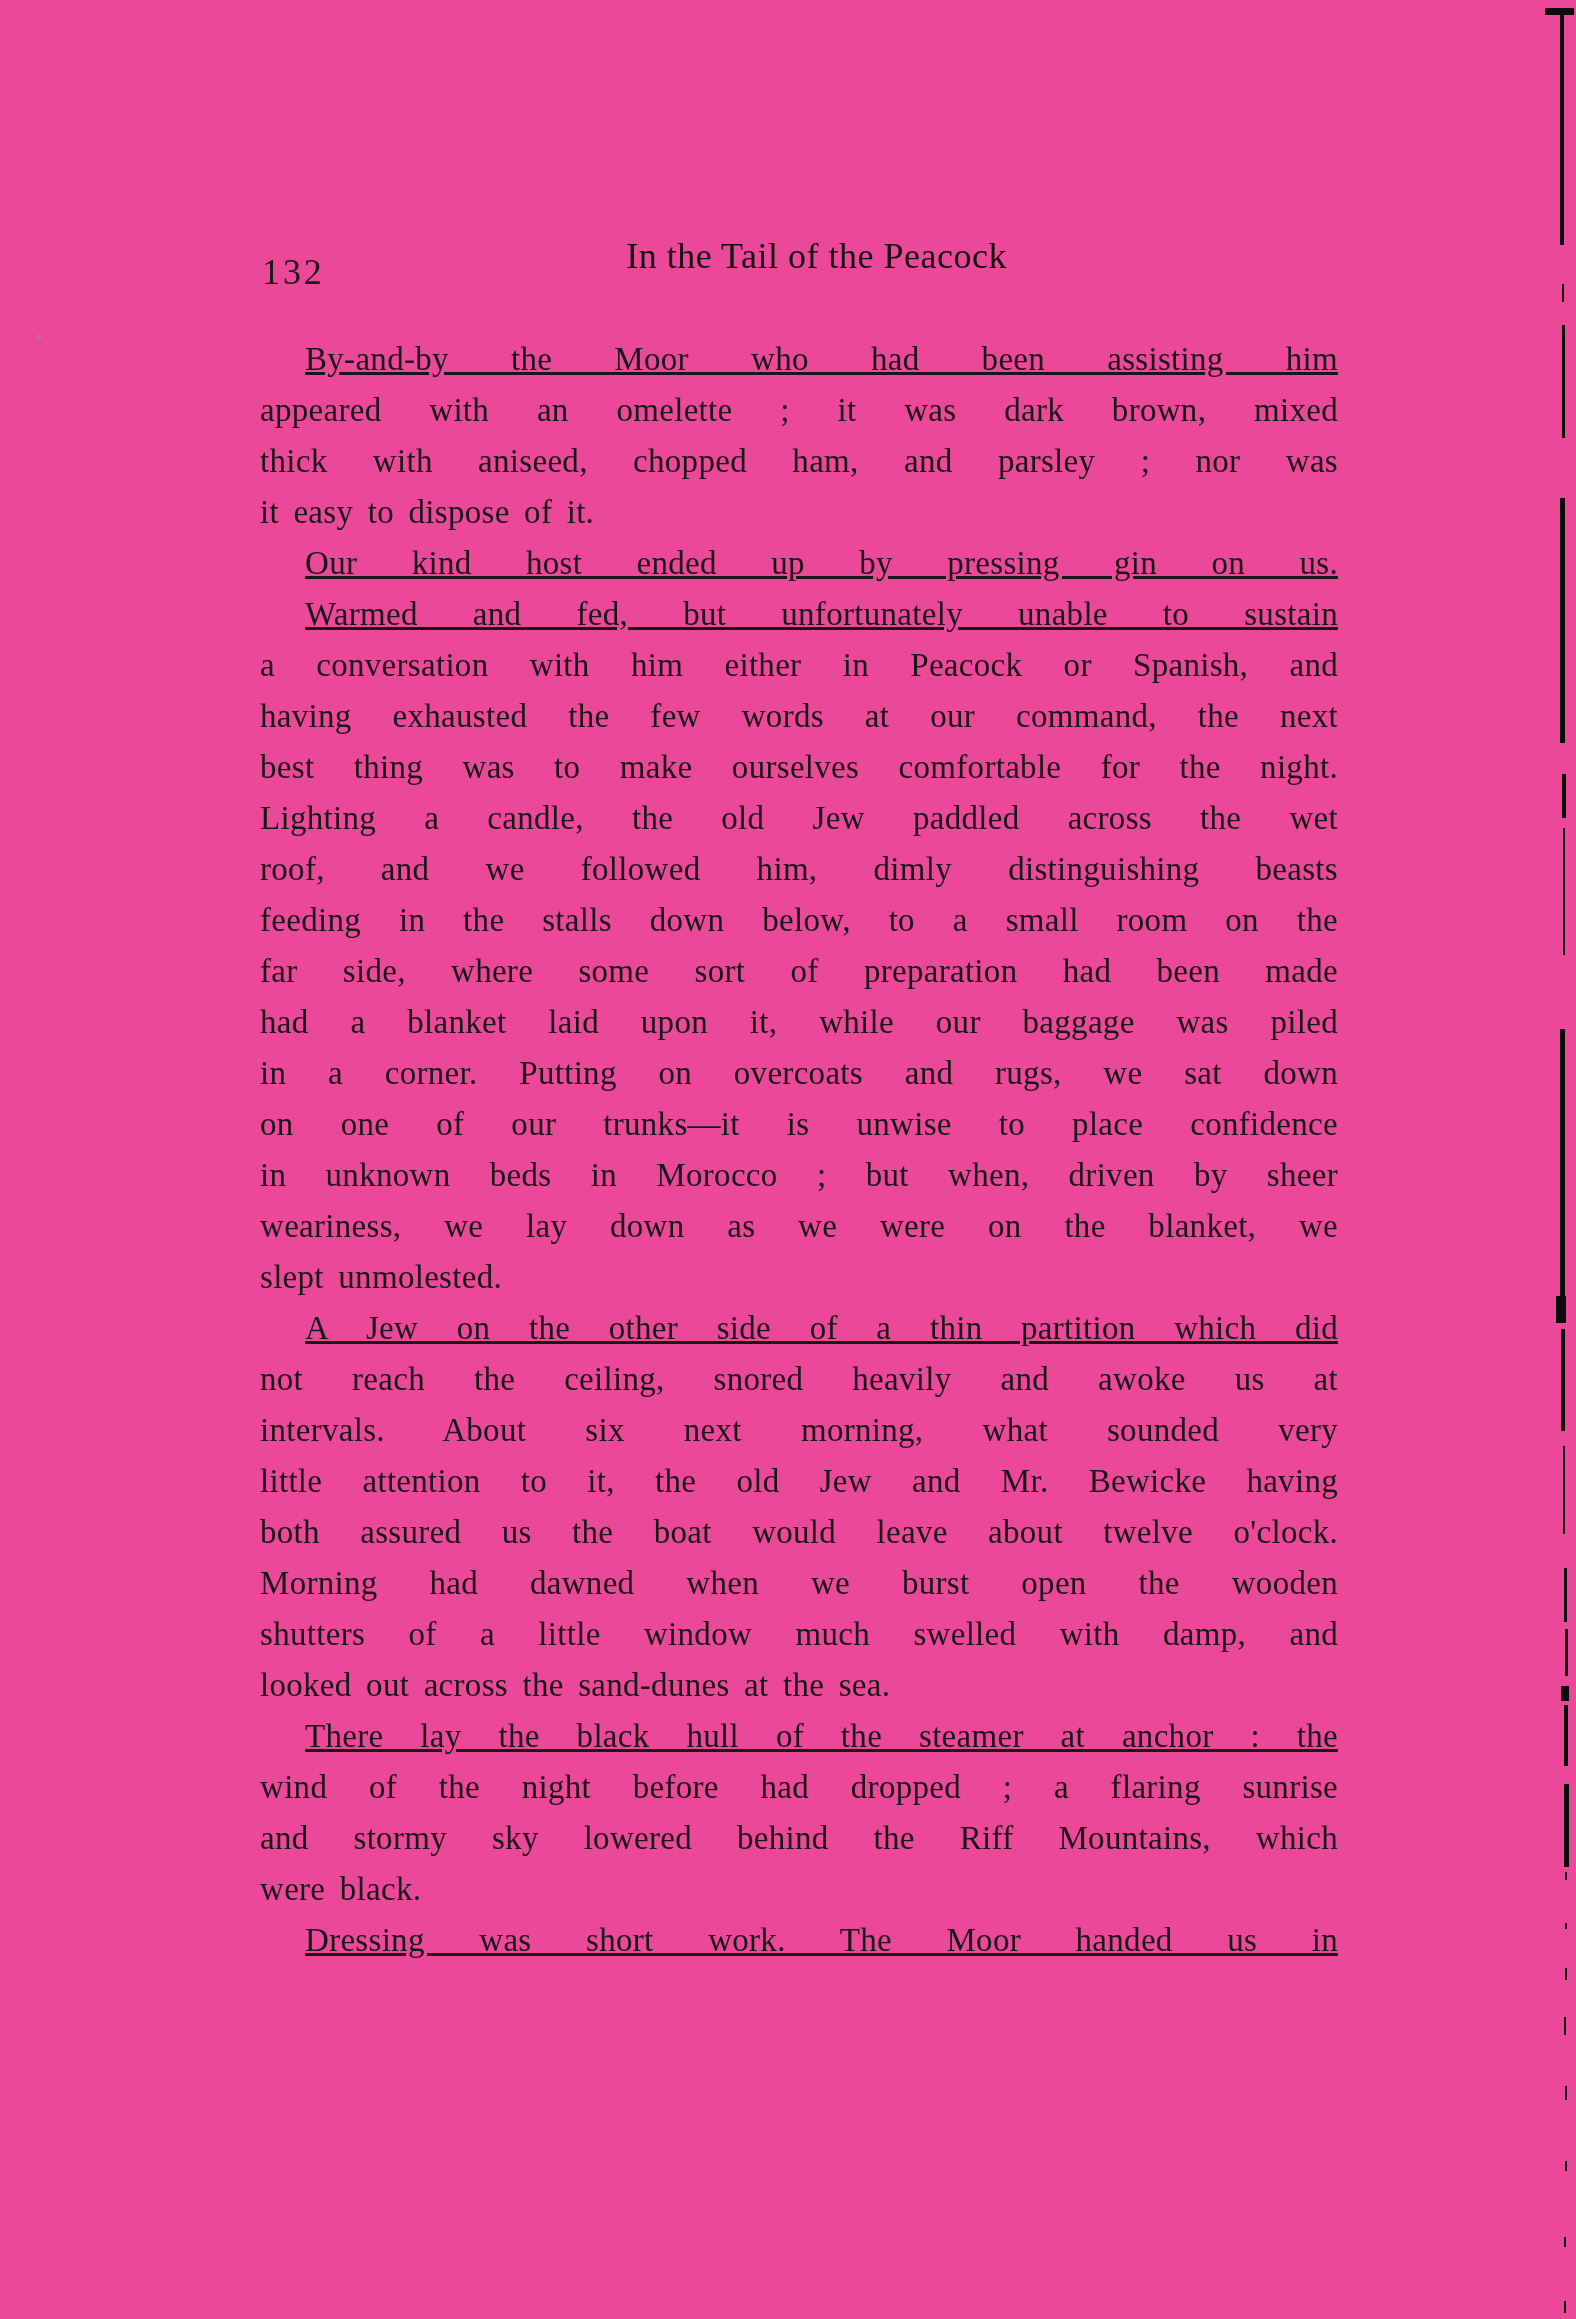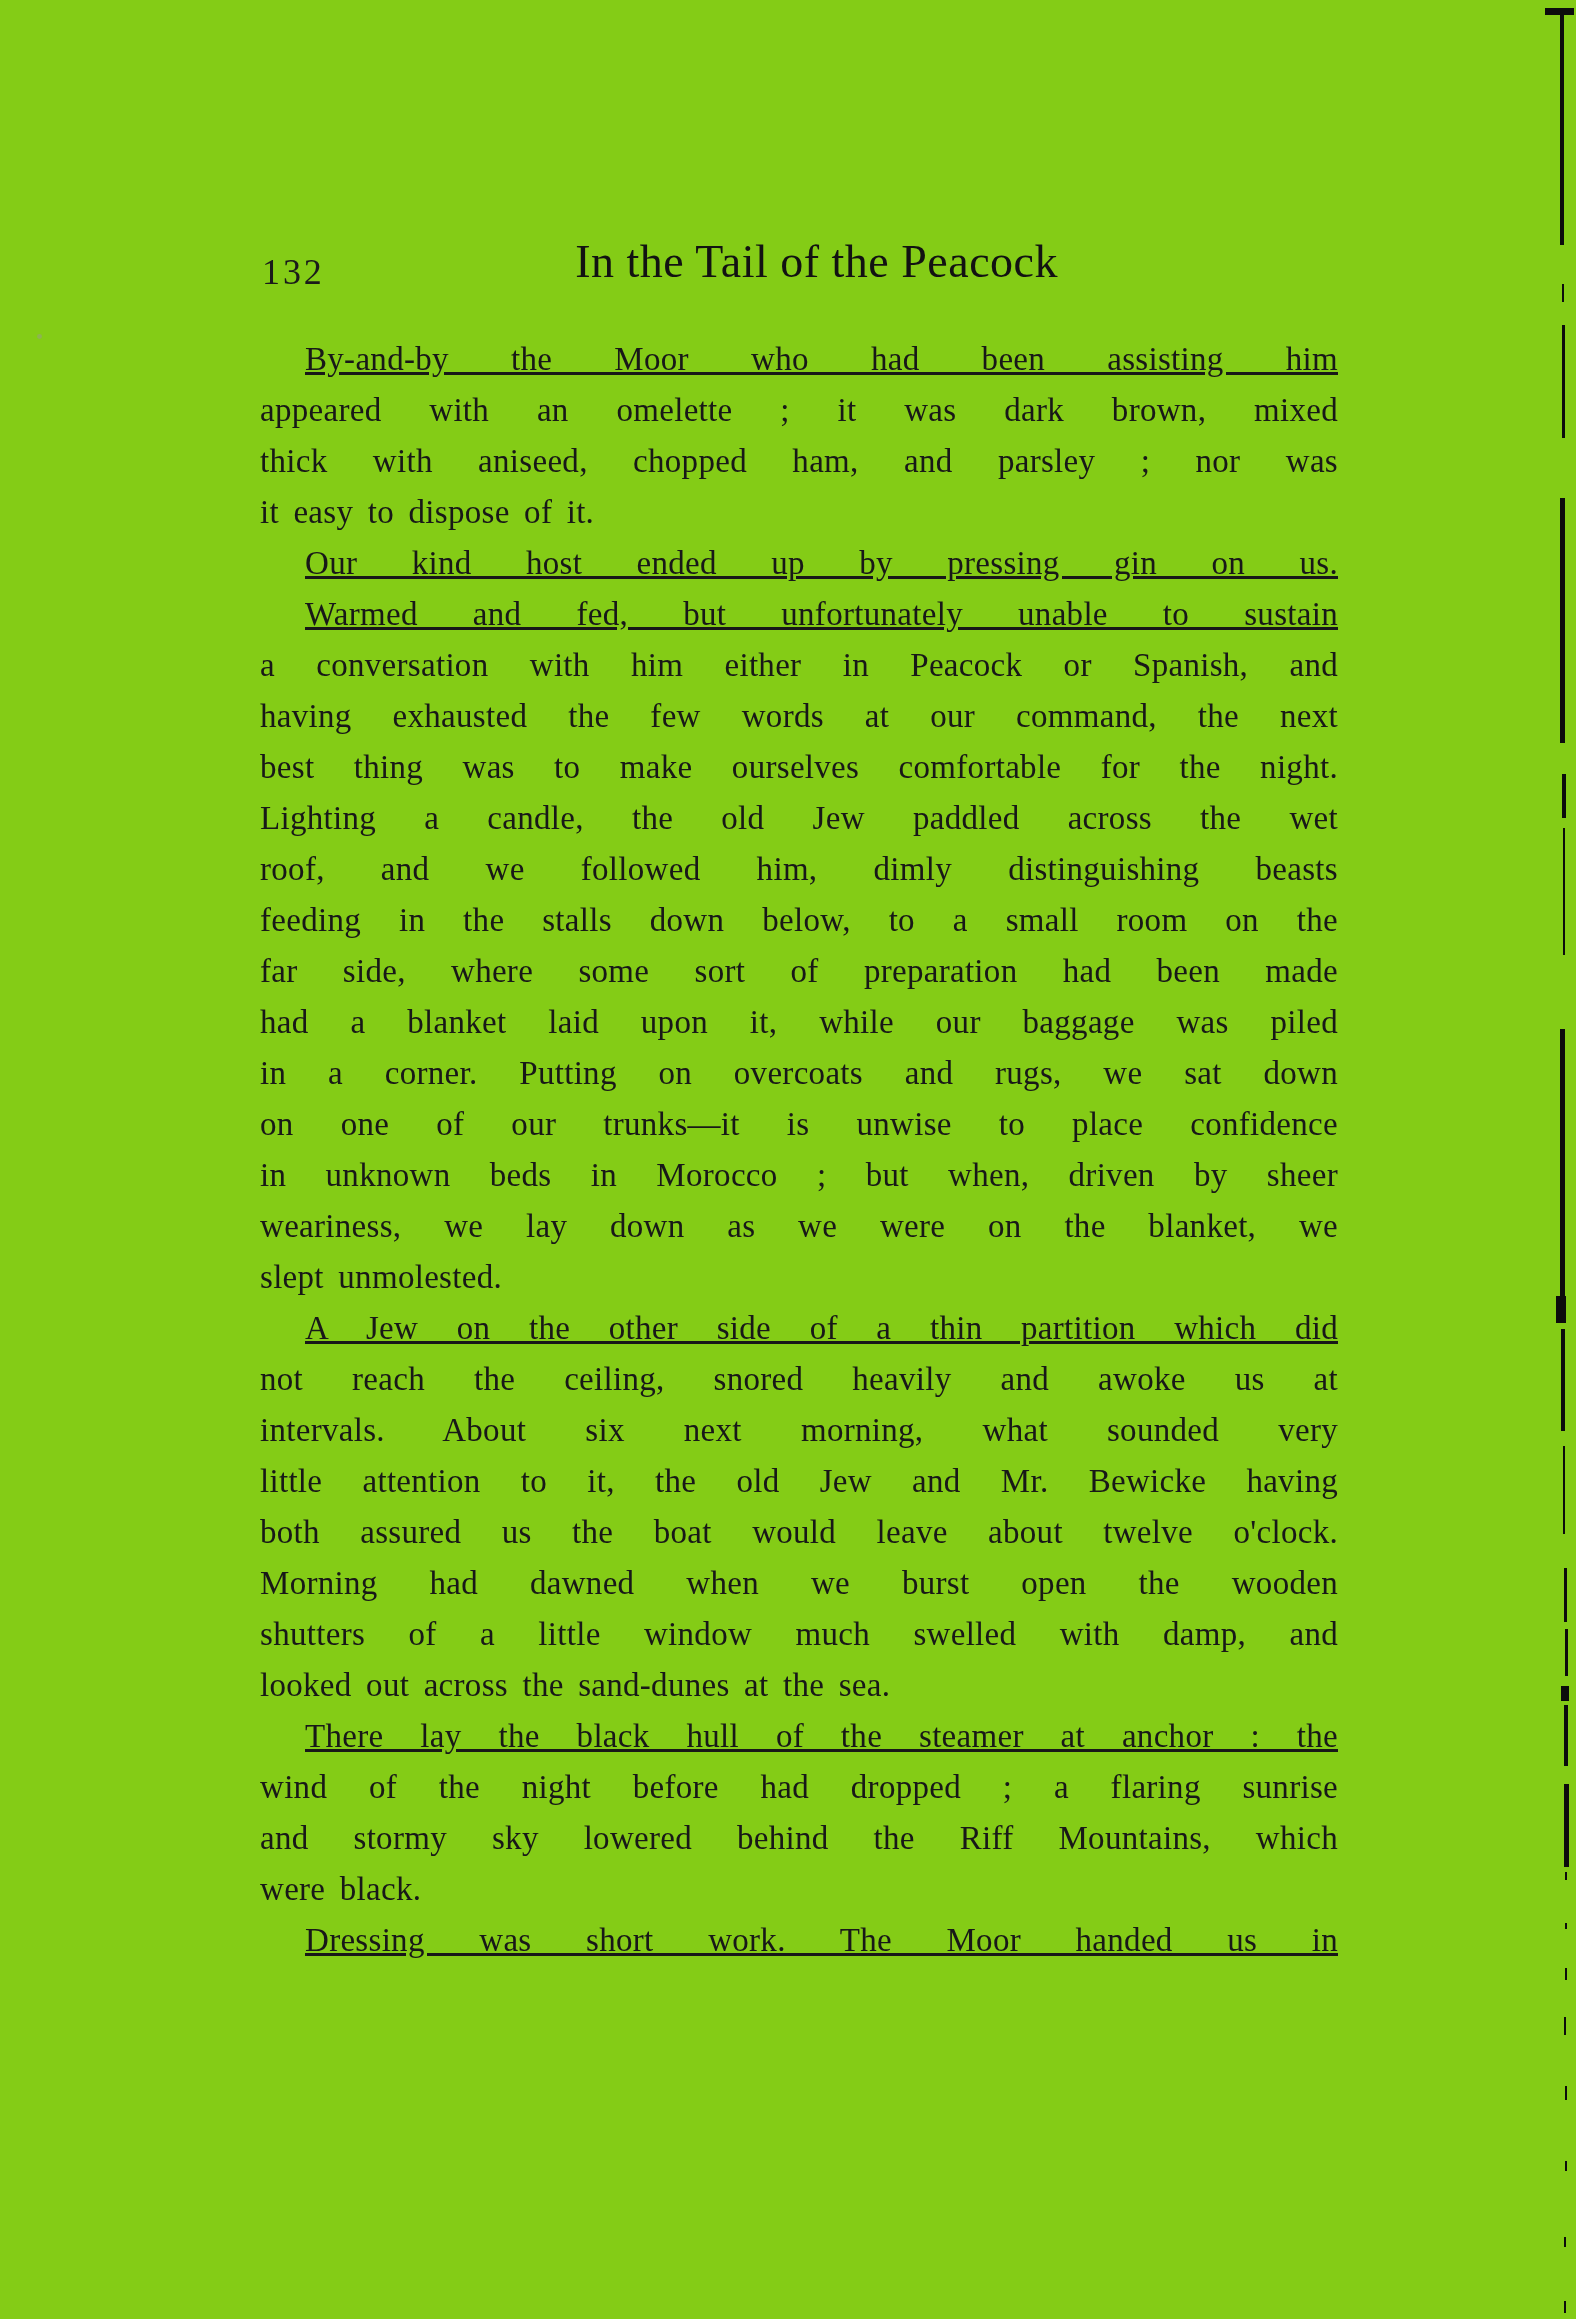--- a/index.html
+++ b/index.html
@@ -4,21 +4,21 @@
 <style>
   html, body {
     margin: 0;
     padding: 0;
     background: #ffffff;
   }
   .page {
     position: relative;
     width: 1576px;
     height: 2319px;
-    background: #84cc16;
+    background: #ec4899;
     overflow: hidden;
     font-family: "Liberation Serif", "DejaVu Serif", serif;
     color: #161616;
   }
   .running-head {
     position: absolute;
     top: 235px;
     left: 260px;
     width: 1078px;
     height: 69px;
@@ -31,21 +31,21 @@
     letter-spacing: 2.9px;
     color: #1a1a1a;
   }
   .page-title {
     position: absolute;
     left: 0;
     top: 0;
     width: 100%;
     text-align: center;
     transform: translateX(17.6px);
-    font-size: 46px;
+    font-size: 36px;
     letter-spacing: 0.5px;
     color: #121212;
     white-space: nowrap;
   }
   .text-block {
     position: absolute;
     left: 260px;
     top: 334px;
     width: 1078px;
   }

